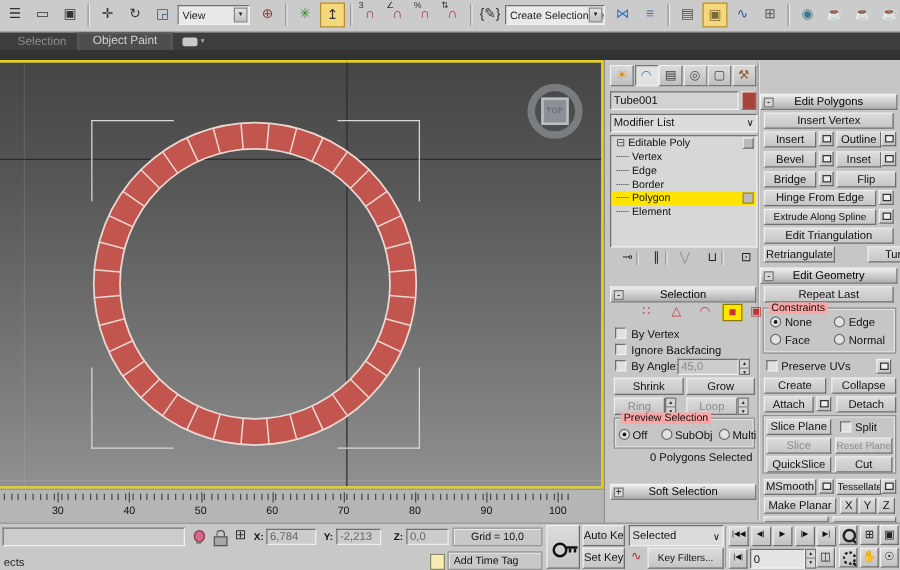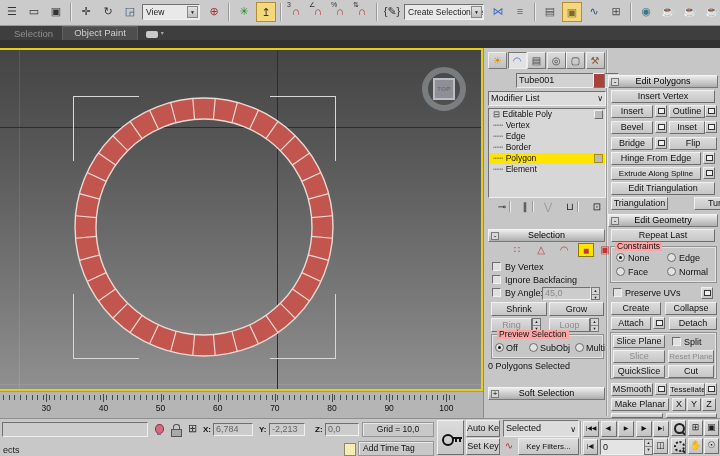--- a/index.html
+++ b/index.html
@@ -189,21 +189,21 @@
 <div id="coldiv" class="abs"></div>
 <div id="ptabs">
     <div class="ptab abs" style="left: 488px; color: rgb(224, 138, 0);">☀</div>
     <div class="ptab abs sel" style="left: 507.5px; color: rgb(58, 111, 196);">◠</div>
     <div class="ptab abs" style="left: 527px; color: rgb(68, 68, 68);">▤</div>
     <div class="ptab abs" style="left: 546.5px; color: rgb(68, 68, 68);">◎</div>
     <div class="ptab abs" style="left: 566px; color: rgb(68, 68, 68);">▢</div>
     <div class="ptab abs" style="left: 585.5px; color: rgb(138, 90, 48);">⚒</div>
   </div>
 
-<div class="fld abs" style="left:516px;top:73px;width:103px;height:15px;background:#d2d2d2;line-height:13px">Tube001</div>
+<div class="fld abs" style="left:488px;top:73px;width:103px;height:15px;background:#d2d2d2;line-height:13px">Tube001</div>
 <div class="abs" style="left: 593px; top: 73px; width: 12px; height: 15px; border-width: 1px; border-style: solid; border-image: initial; border-color: rgb(238, 238, 238) rgb(119, 119, 119) rgb(119, 119, 119) rgb(238, 238, 238); background: rgb(168, 66, 58);"></div>
 
 <div class="fld abs" style="left:488px;top:91px;width:118px;height:15px;background:#dcdcdc;line-height:13px">
   <span>Modifier List</span>
   <span style="position:absolute;right:2px;top:0;font-size:8px">∨</span>
 </div>
 
 <div id="stack" class="abs">
   <div class="srow"><span class="pfx">⊟</span> <span>Editable Poly</span><span class="mini"></span></div>
   <div class="srow"><span class="pfx">┄┄</span> <span>Vertex</span></div>
@@ -246,42 +246,42 @@
 <div class="btn dis abs" style="left:549px;top:318px;width:41px;height:14px;line-height:12px">Loop</div>
 <div class="spn abs" style="left:590px;top:318px;height:14px"></div>
 <div class="grp abs" style="left:491px;top:334px;width:113px;height:25px"></div>
 <div class="leg abs" style="left:497px;top:330px">Preview Selection</div>
 <div class="rad on abs" style="left:495px;top:343px"></div>
 <div class="lbl abs" style="left:506px;top:343px">Off</div>
 <div class="rad abs" style="left:529px;top:343px"></div>
 <div class="lbl abs" style="left:540px;top:343px">SubObj</div>
 <div class="rad abs" style="left:575px;top:343px"></div>
 <div class="lbl abs" style="left:586px;top:343px">Multi</div>
-<div class="lbl abs" style="left:488px;top:361px;width:114px;text-align:left">0 Polygons Selected</div>
+<div class="lbl abs" style="left:488px;top:361px;width:114px;text-align:right">0 Polygons Selected</div>
 <div class="hdr abs" style="left:488px;top:387px;width:117px"><span class="tog">+</span><span>Soft Selection</span></div>
 
 <div class="hdr abs" style="left:608px;top:75px;width:110px"><span class="tog">-</span><span>Edit Polygons</span></div>
 <div class="btn abs" style="left:611px;top:90px;width:104px">Insert Vertex</div>
 <div class="btn abs" style="left:611px;top:105px;width:42px">Insert</div>
 <div class="sbox abs" style="left:655px;top:105px"></div>
 <div class="btn abs" style="left:669px;top:105px;width:36px">Outline</div>
 <div class="sbox abs" style="left:705px;top:105px"></div>
 <div class="btn abs" style="left:611px;top:121px;width:42px">Bevel</div>
 <div class="sbox abs" style="left:655px;top:121px"></div>
 <div class="btn abs" style="left:669px;top:121px;width:36px">Inset</div>
 <div class="sbox abs" style="left:705px;top:121px"></div>
 <div class="btn abs" style="left:611px;top:137px;width:42px">Bridge</div>
 <div class="sbox abs" style="left:655px;top:137px"></div>
 <div class="btn abs" style="left:669px;top:137px;width:48px">Flip</div>
 <div class="btn abs" style="left:611px;top:152px;width:90px">Hinge From Edge</div>
 <div class="sbox abs" style="left:703px;top:152px"></div>
 <div class="btn sm abs" style="left:611px;top:167px;width:90px">Extrude Along Spline</div>
 <div class="sbox abs" style="left:703px;top:167px"></div>
 <div class="btn abs" style="left:611px;top:182px;width:104px">Edit Triangulation</div>
-<div class="btn abs" style="left:611px;top:197px;width:57px">Triangulation</div>
+<div class="btn abs" style="left:611px;top:197px;width:57px">Retriangulate</div>
 <div class="btn abs" style="left:694px;top:197px;width:46px">Turn</div>
 
 <div class="hdr abs" style="left:608px;top:214px;width:110px"><span class="tog">-</span><span>Edit Geometry</span></div>
 <div class="btn abs" style="left:611px;top:229px;width:104px">Repeat Last</div>
 <div class="grp abs" style="left:610px;top:246px;width:107px;height:37px"></div>
 <div class="leg abs" style="left:615px;top:242px">Constraints</div>
 <div class="rad on abs" style="left:616px;top:253px"></div>
 <div class="lbl abs" style="left:628px;top:253px">None</div>
 <div class="rad abs" style="left:667px;top:253px"></div>
 <div class="lbl abs" style="left:679px;top:253px">Edge</div>

